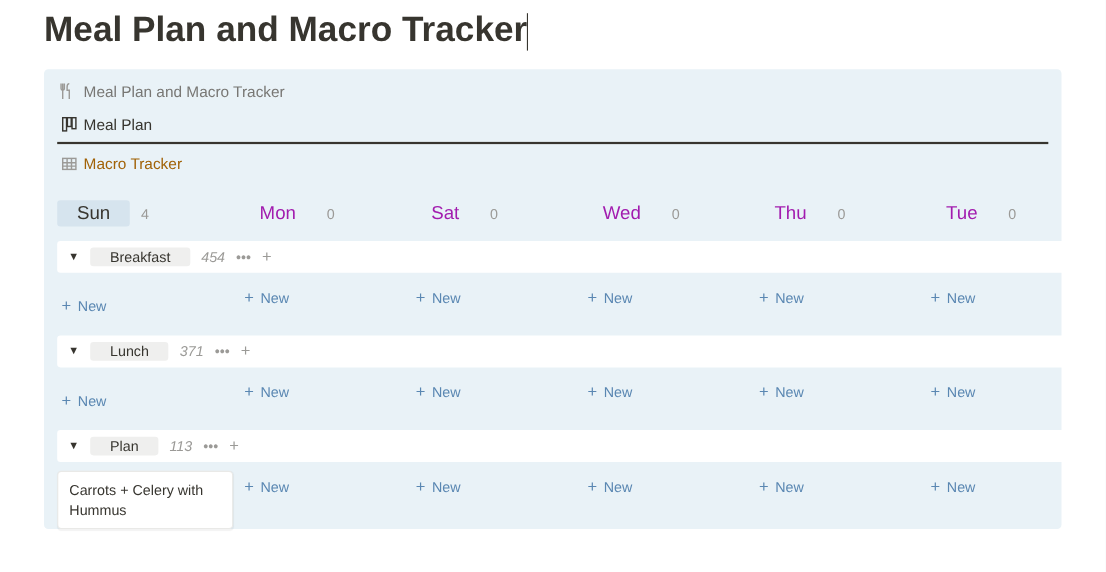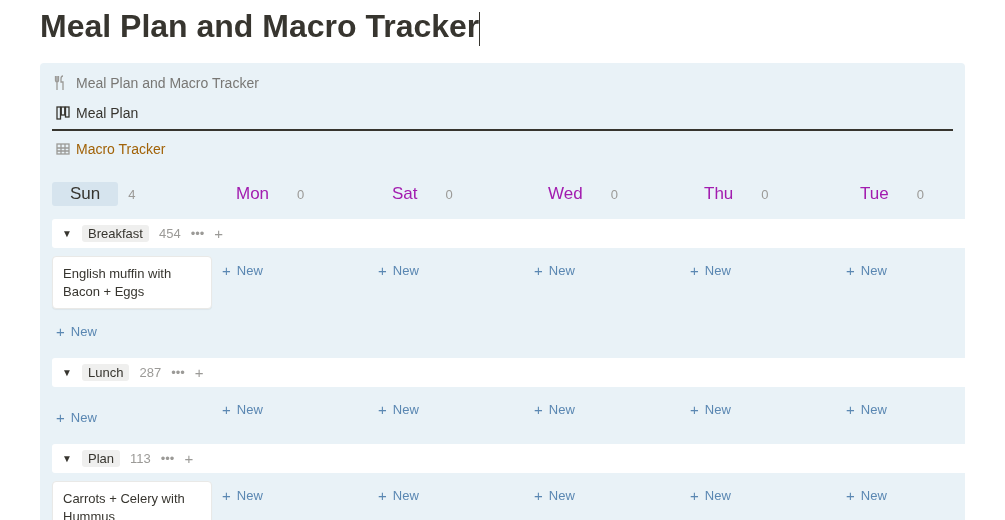--- a/index.html
+++ b/index.html
@@ -16,22 +16,22 @@
   .tab-icon { width: 14px; height: 14px; }
 
   .board { padding: 14px 12px 0; display: grid; grid-template-columns: 160px repeat(5, 150px); gap: 0 6px; font-size: 13px; }
   .col-head { display: flex; align-items: center; gap: 10px; height: 26px; }
   .day-pill { background: #d6e4ee; color: #37352f; padding: 2px 18px; border-radius: 3px; font-size: 17px; }
   .day-pill.plain { background: transparent; color: #a21caf; font-weight: 500; }
   .count { color: #9b9a97; }
 
   .group-head { background: #fff; grid-column: 1 / -1; display: flex; align-items: center; gap: 10px; padding: 6px 10px; border-radius: 3px; margin-top: 12px; }
   .caret { width: 10px; text-align: center; font-size: 10px; }
-  .tag { background: #efefee; border-radius: 3px; padding: 1px 6px; color: #37352f; font-size: 13px; }
-  .g-count { color: #9b9a97; font-size: 13px; }
+  .tag { background: #efefee; border-radius: 3px; padding: 1px 18px; color: #37352f; font-size: 13px; }
+  .g-count { color: #9b9a97; font-size: 13px; font-style: italic; }
   .dots { color: #9b9a97; cursor: pointer; }
   .plus { color: #9b9a97; cursor: pointer; font-size: 15px; line-height: 1; }
 
   .cell { padding-top: 8px; }
   .card { background: #fff; border: 1px solid #e9e9e7; border-radius: 4px; padding: 8px 10px; font-size: 13px; line-height: 1.35; box-shadow: 0 1px 1px rgba(15,15,15,0.05); cursor: pointer; }
   .new { color: #5a87b2; display: flex; align-items: center; gap: 6px; padding: 6px 4px; cursor: pointer; font-size: 13px; }
   .new .p { font-size: 15px; }
   .sun-new { margin-top: 8px; }
 
   svg { display: block; }
@@ -107,21 +107,20 @@
 
       <div class="group-head">
         <span class="caret">▼</span>
         <span class="tag">Breakfast</span>
         <span class="g-count">454</span>
         <span class="dots">•••</span>
         <span class="plus">+</span>
       </div>
 
       <div class="cell">
-        <div class="card"><span>English muffin with Bacon + Eggs</span></div>
         <div class="new sun-new">
             <span class="p">+</span>
             <span>New</span>
           </div>
       </div>
       <div class="cell">
           <div class="new">
             <span class="p">+</span>
             <span>New</span>
           </div>
@@ -147,21 +146,21 @@
       <div class="cell">
           <div class="new">
             <span class="p">+</span>
             <span>New</span>
           </div>
         </div>
 
       <div class="group-head">
         <span class="caret">▼</span>
         <span class="tag">Lunch</span>
-        <span class="g-count">287</span>
+        <span class="g-count">371</span>
         <span class="dots">•••</span>
         <span class="plus">+</span>
       </div>
       <div class="cell">
         <div class="new sun-new">
             <span class="p">+</span>
             <span>New</span>
           </div>
       </div>
       <div class="cell">

